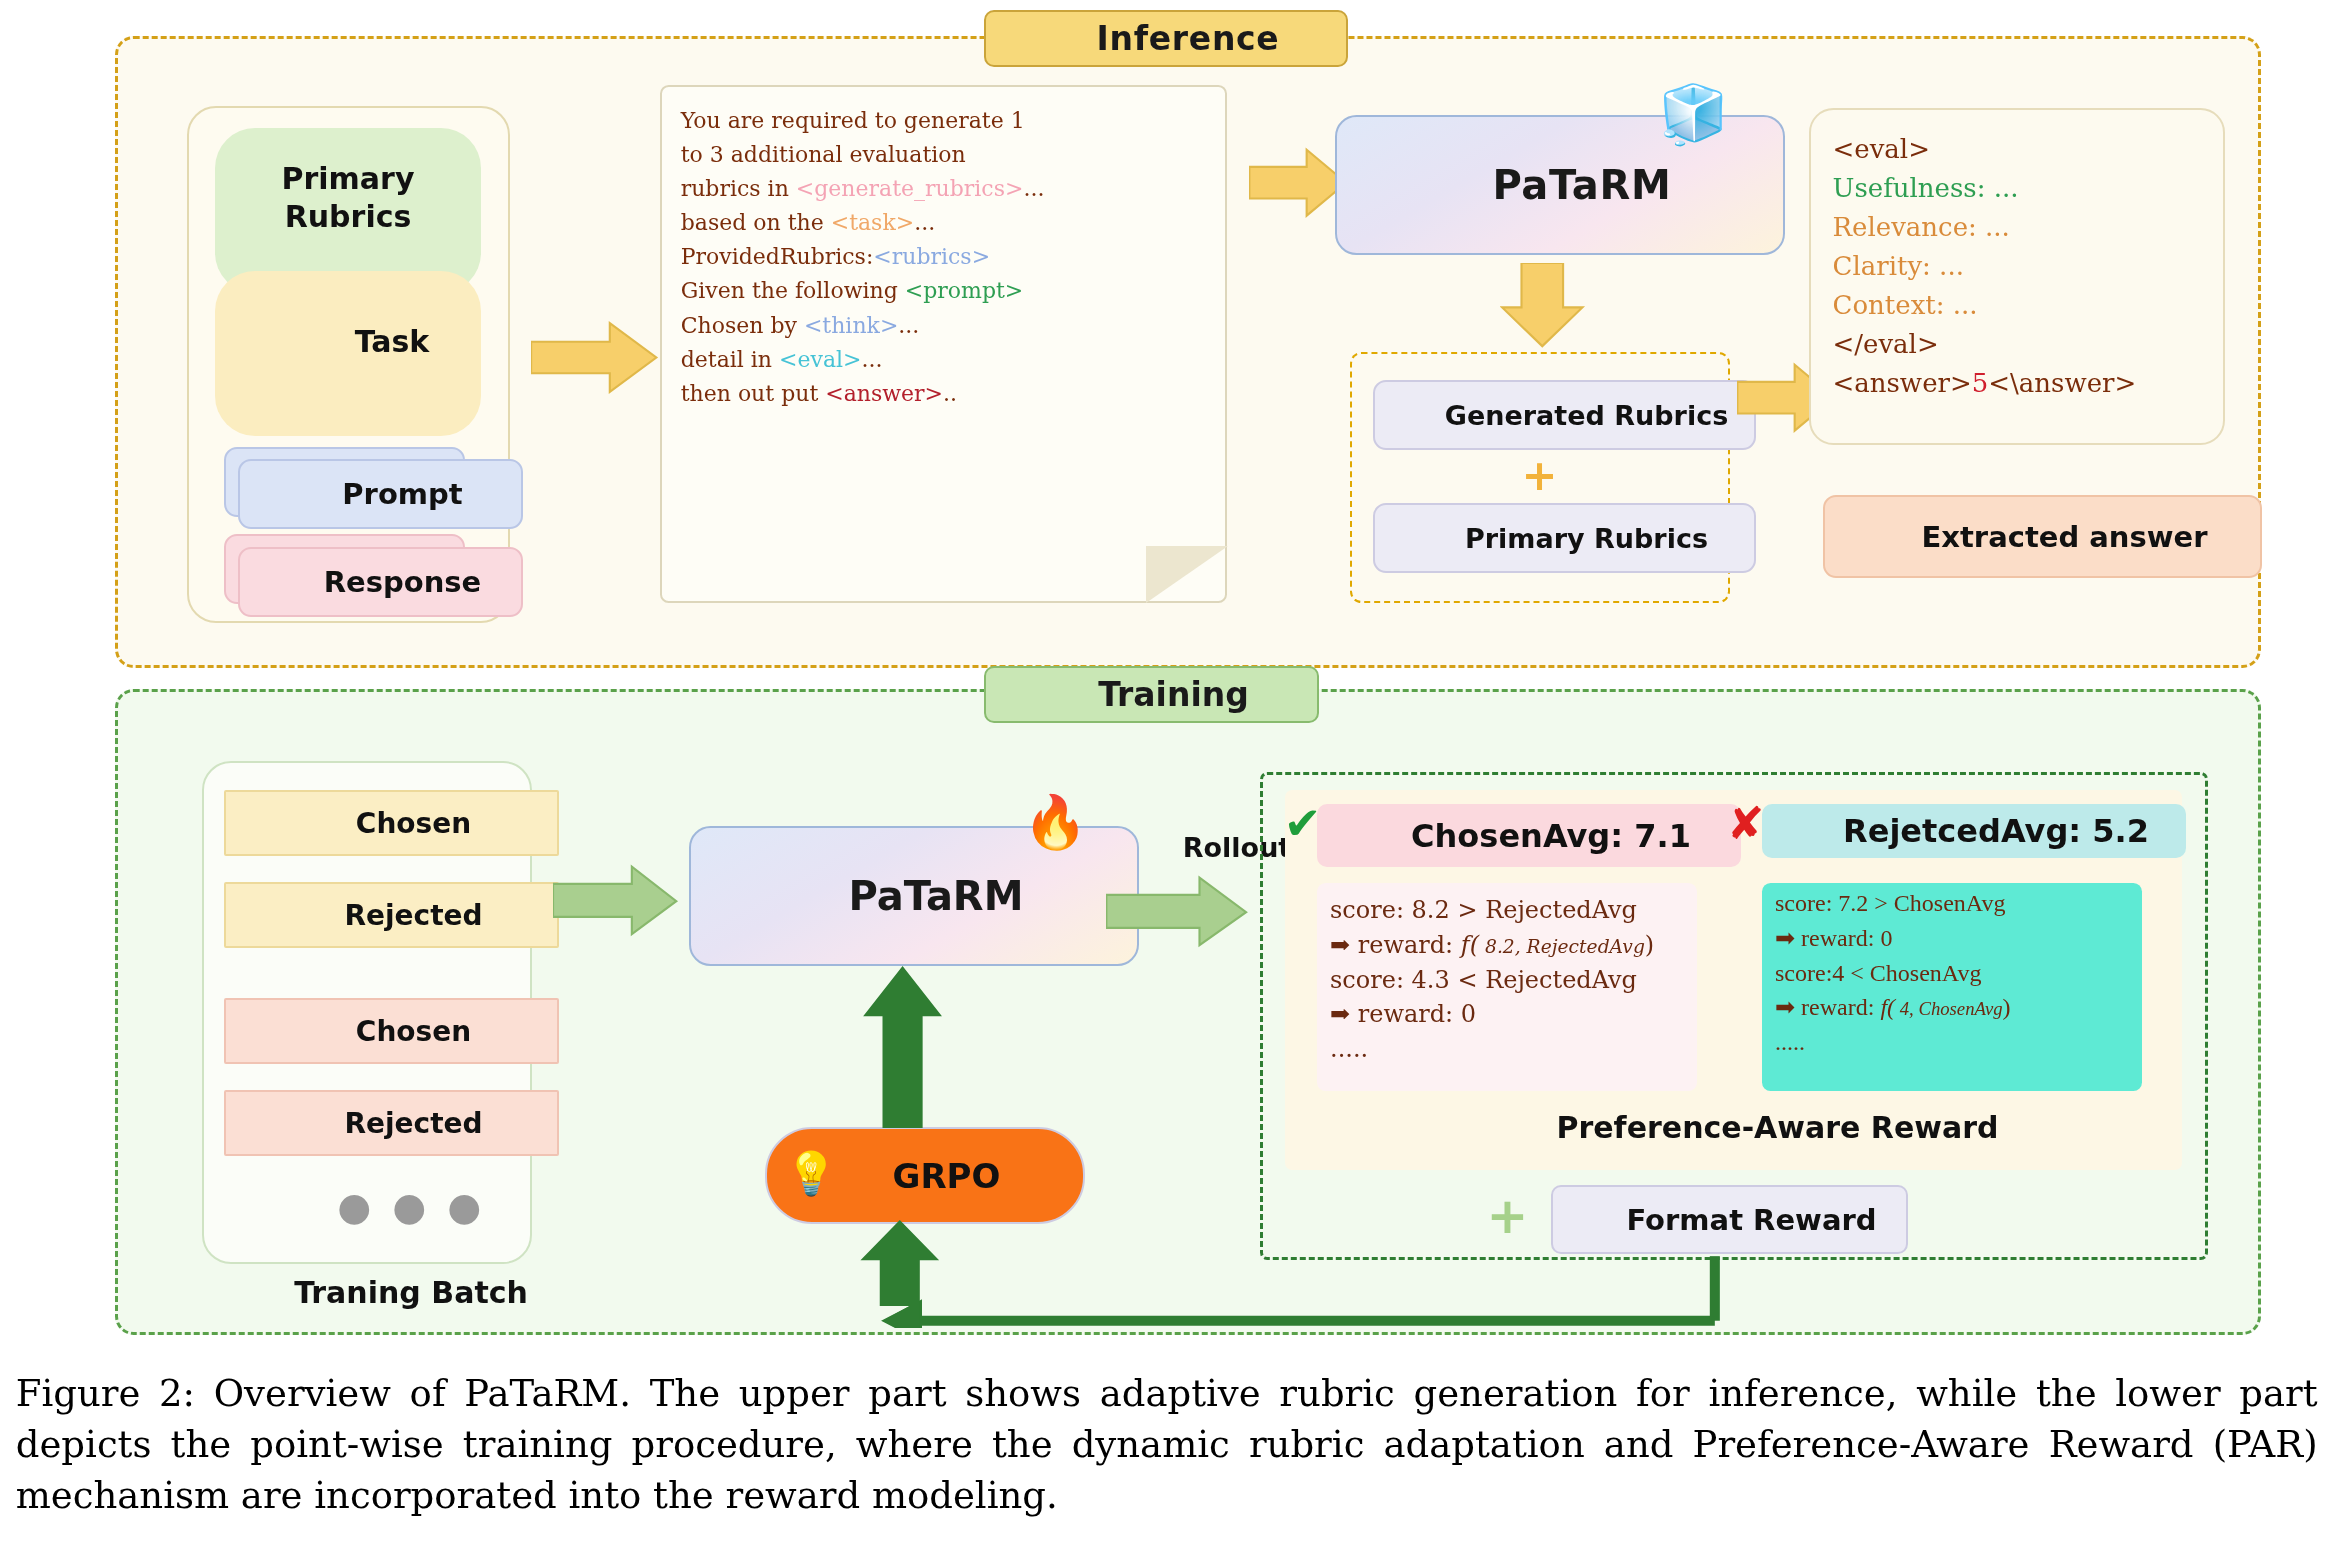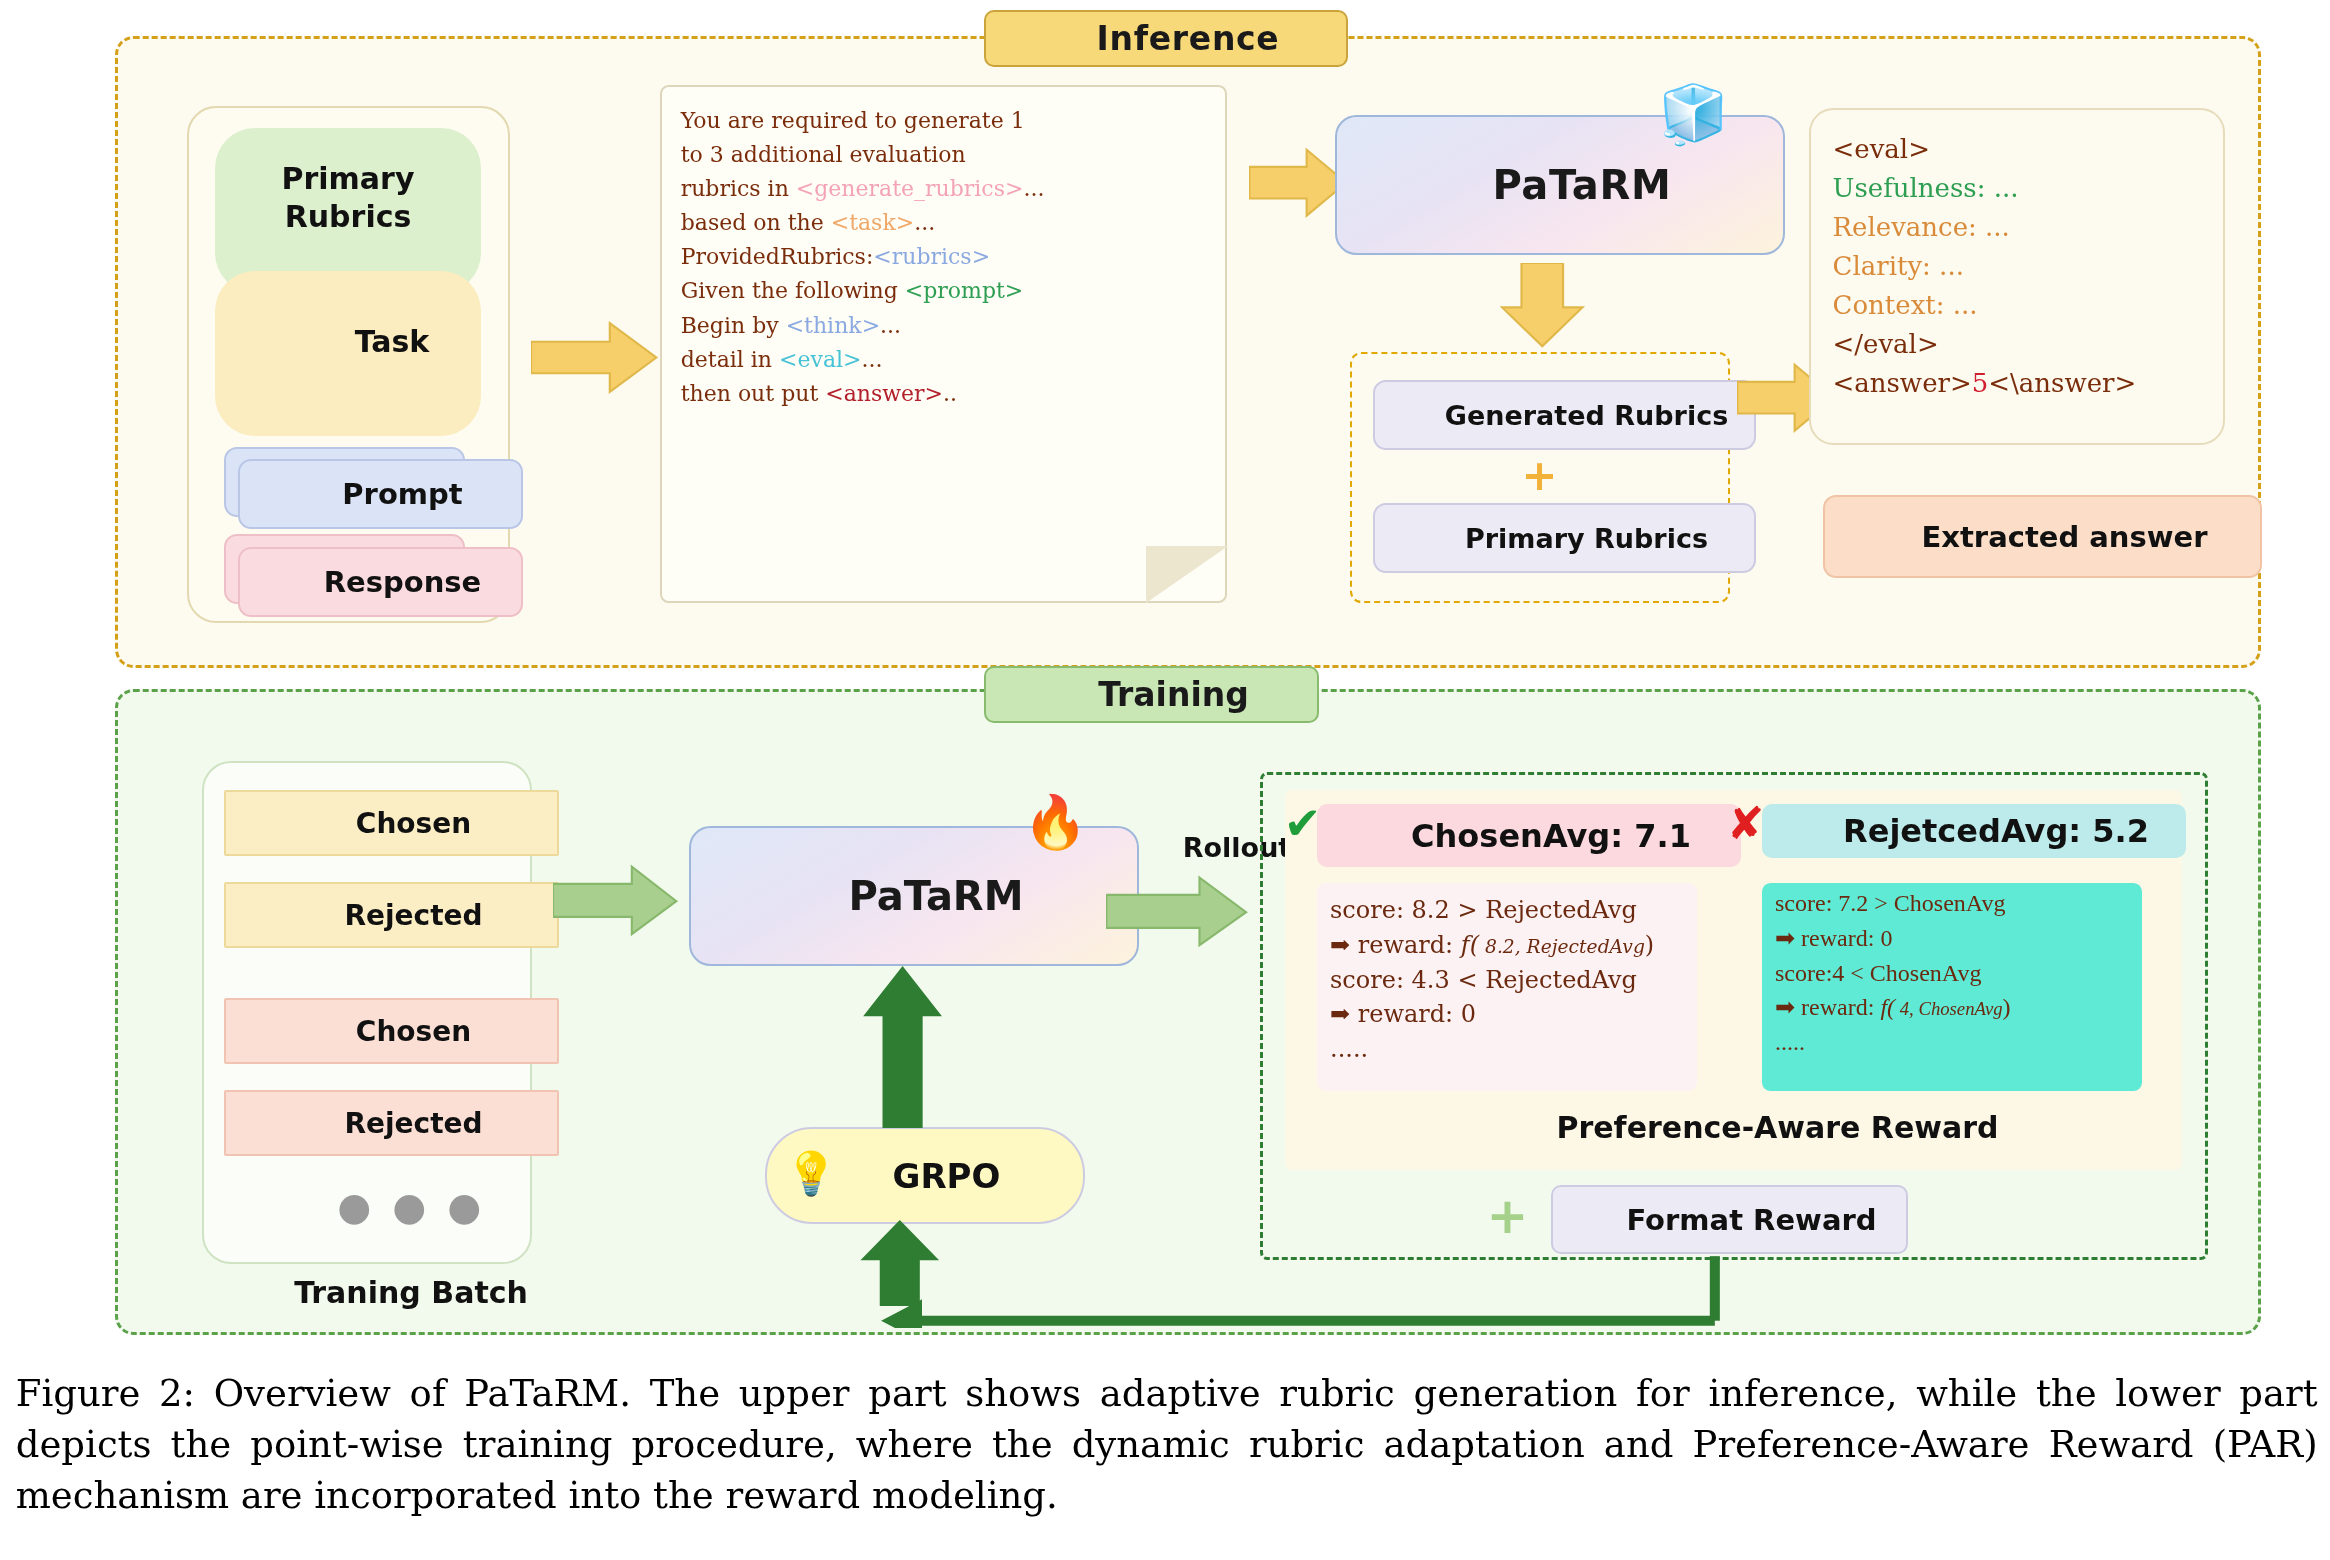--- a/index.html
+++ b/index.html
@@ -229,21 +229,21 @@
     left: 1023px; top: 790px; width: 65px; height: 65px;
     font-size: 52px; line-height: 65px; text-align: center;
   }
   #rollout-label {
     left: 1114px; top: 829px; width: 158px; height: 36px;
     font-size: 27px; font-weight: bold; color: #111;
   }
 
   #grpo-box {
     left: 765px; top: 1127px; width: 273px; height: 93px;
-    background: #fef9c3; border: 2.2px solid #cdcbe2;
+    background: #f97316; border: 2.2px solid #cdcbe2;
     border-radius: 47px;
     font-size: 34px; font-weight: bold; color: #111;
   }
   #grpo-icon {
     left: 783px; top: 1145px; width: 57px; height: 57px;
     font-size: 42px; line-height: 57px; text-align: center;
   }
 
   
   #reward-region {
@@ -345,21 +345,21 @@
   <polygon points="0,36 110,36 110,10 175,58 110,106 110,80 0,80" fill="#f7cf6a" stroke="#e0b84a" stroke-width="3"></polygon>
 </svg>
 
 <div class="abs" id="prompt-note">
   <div class="ln"><span class="tok-brown">You are required to generate 1</span></div>
   <div class="ln"><span class="tok-brown">to 3 additional evaluation</span></div>
   <div class="ln"><span class="tok-brown">rubrics in </span><span class="tok-pink">&lt;generate_rubrics&gt;</span><span class="tok-brown">...</span></div>
   <div class="ln"><span class="tok-brown">based on the </span><span class="tok-orange">&lt;task&gt;</span><span class="tok-brown">...</span></div>
   <div class="ln"><span class="tok-brown">ProvidedRubrics:</span><span class="tok-blue">&lt;rubrics&gt;</span></div>
   <div class="ln"><span class="tok-brown">Given the following </span><span class="tok-green">&lt;prompt&gt;</span></div>
-  <div class="ln"><span class="tok-brown">Begin by </span><span class="tok-blue">&lt;think&gt;</span><span class="tok-brown">...</span></div>
+  <div class="ln"><span class="tok-brown">Chosen by </span><span class="tok-blue">&lt;think&gt;</span><span class="tok-brown">...</span></div>
   <div class="ln"><span class="tok-brown">detail in </span><span class="tok-cyan">&lt;eval&gt;</span><span class="tok-brown">...</span></div>
   <div class="ln"><span class="tok-brown">then out put </span><span class="tok-darkred">&lt;answer&gt;</span><span class="tok-brown">..</span></div>
 </div>
 <div class="abs" id="note-fold"></div>
 
 <svg class="abs" style="left:1249px; top:144px; width:101px; height:86px;" viewBox="0 0 140 120" width="101" height="86">
   <polygon points="0,32 80,32 80,8 135,54 80,100 80,76 0,76" fill="#f7cf6a" stroke="#e0b84a" stroke-width="3"></polygon>
 </svg>
 
 <div class="abs center" id="patarm-inference">PaTaRM</div>

